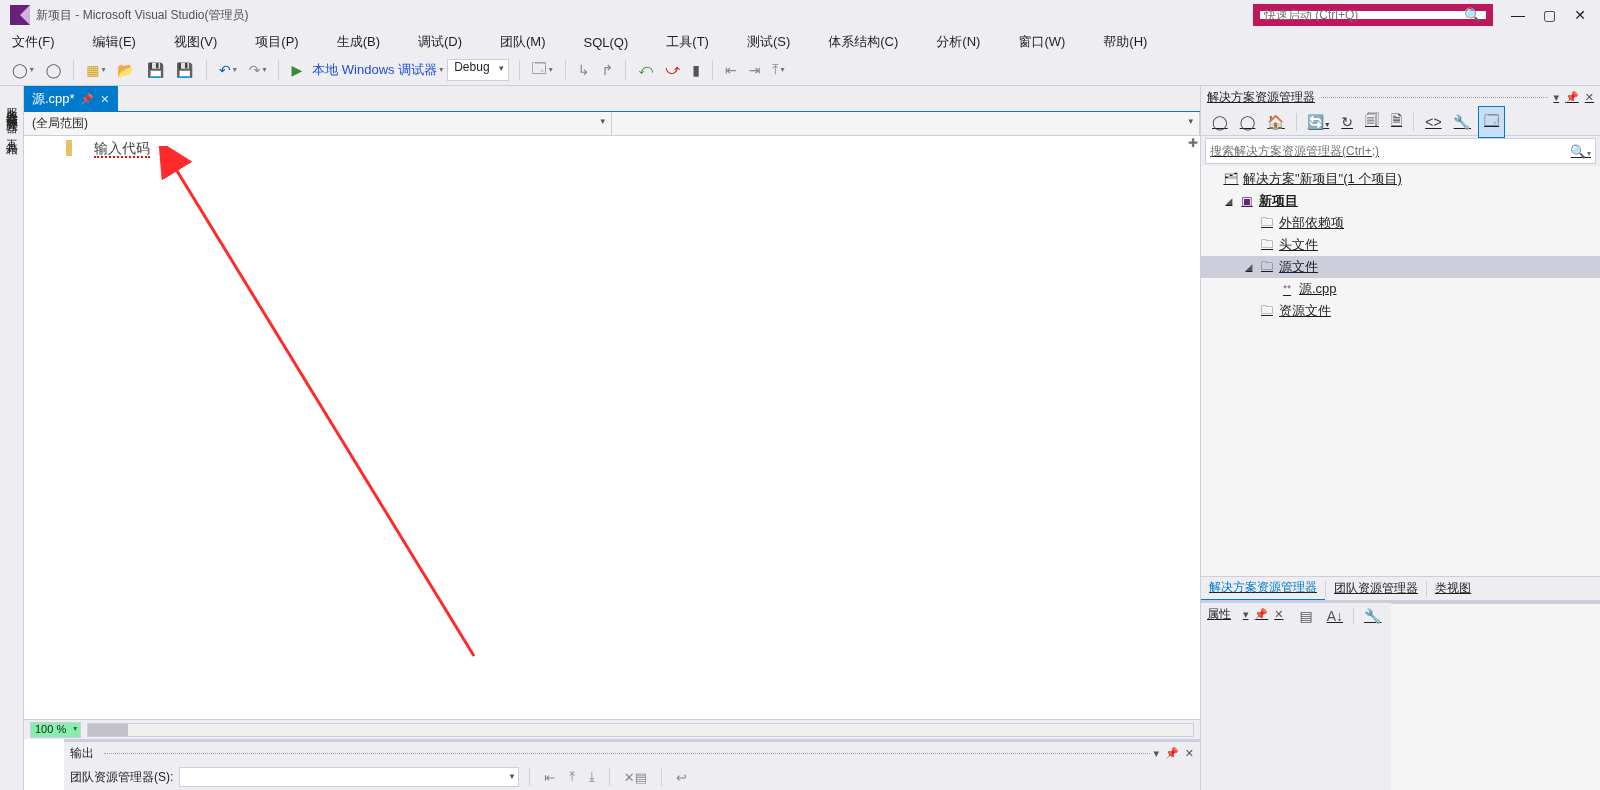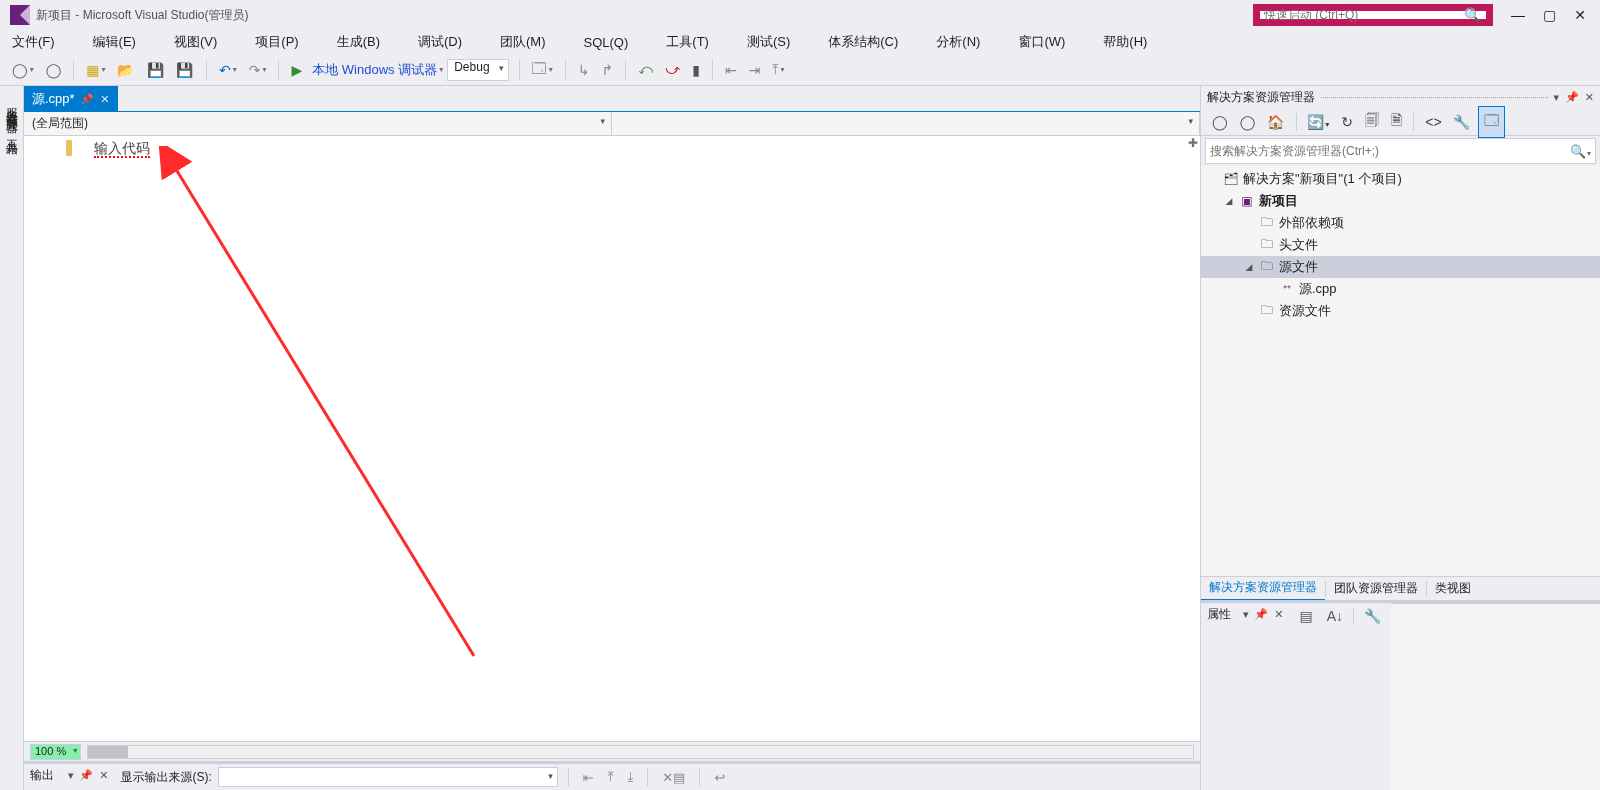--- a/index.html
+++ b/index.html
@@ -50,34 +50,34 @@
 .editor .code span { border-bottom: 2px dotted #e51400; }
 .editor .splitgrip { position: absolute; right: 0; top: 0; width: 14px; height: 14px; color: #717171; font-size: 12px; text-align: center; }
 .editor .arrow-svg { position:absolute; left:130px; top:10px; width:340px; height:530px; pointer-events:none; }
 .zoombar { height: 20px; display: flex; align-items: center; background: #eeeef2; border-top: 1px solid #cccedb; padding: 0 6px; }
 .zoombar .zcombo { border: 1px solid #cccedb; background: #86efac; font-size: 11px; padding: 0 14px 0 4px; height: 16px; position: relative; }
 .zoombar .zcombo::after { content: "▾"; position: absolute; right: 3px; top: 1px; font-size: 8px; color:#555;}
 .zoombar .hscroll { flex:1; height:14px; margin-left:6px; background:#f0f0f0; border:1px solid #cccedb; position:relative;}
 .zoombar .hscroll .thumb{position:absolute;left:0;top:0;height:100%;width:40px;background:#c2c3c9;}
 
 
-.outputpanel { border-top: 3px solid #cccedb; background: #eeeef2; display: flex; flex-direction: row; }
+.outputpanel { border-top: 3px solid #cccedb; background: #eeeef2; display: flex; flex-direction: column; margin-left: 40px; }
 .outheader { height: 22px; display: flex; align-items: center; padding: 0 6px; }
 .outheader .ttl { font-size: 12px; margin-right: 6px; }
 .outheader .dots { flex: 1; border-bottom: 1px dotted #a0a0a0; height: 1px; margin: 0 4px; }
 .outheader .pinbtns { display: flex; gap: 6px; font-size: 11px; color: #555; }
 .outtools { height: 26px; display: flex; align-items: center; padding: 0 6px; gap: 6px; background:#eeeef2;}
 .outtools .lbl { font-size: 12px; }
 .outtools .combo3 { border: 1px solid #cccedb; background: #fff; width: 340px; height: 20px; position: relative; }
 .outtools .combo3::after { content: "▾"; position: absolute; right: 4px; top: 3px; font-size: 9px; color:#555;}
 .outtools .sep { width: 1px; height: 18px; background: #cccedb; margin: 0 4px; }
 .outtools .ico { font-size: 13px; color: #888; padding: 0 4px; cursor: pointer; }
 
 
-.rightcol { width: 400px; display: flex; flex-direction: column; border-left: 1px solid #cccedb; background: #eeeef2; }
+.rightcol { width: 400px; display: flex; flex-direction: column; border-left: 1px solid #cccedb; background: #eeeef2; text-decoration: underline; }
 .panelheader { height: 22px; display: flex; align-items: center; padding: 0 6px; }
 .panelheader .ttl { font-size: 12px; }
 .panelheader .dots { flex: 1; border-bottom: 1px dotted #a0a0a0; height: 1px; margin: 0 6px; }
 .panelheader .pinbtns { display: flex; gap: 6px; font-size: 11px; color: #555; }
 .setoolbar { height: 28px; display: flex; align-items: center; padding: 0 6px; gap: 2px; border-bottom: 1px solid #cccedb; }
 .setoolbar .ico { font-size: 14px; padding: 3px 5px; color: #424242; cursor: pointer; }
 .setoolbar .ico.active { border:1px solid #007acc; background:#c9def5;}
 .setoolbar .sep { width: 1px; height: 18px; background: #cccedb; margin: 0 4px; }
 .sesearch { height: 26px; display: flex; align-items: center; border: 1px solid #cccedb; background: #fff; margin: 2px 4px; padding: 0 4px; }
 .sesearch input { flex: 1; border: none; outline: none; font-size: 12px; color: #717171; }
@@ -212,21 +212,21 @@
       <div class="outheader">
         <span class="ttl">输出</span>
         <div class="dots"></div>
         <div class="pinbtns">
           <span>▾</span>
           <span>📌</span>
           <span>✕</span>
         </div>
       </div>
       <div class="outtools">
-        <span class="lbl">显示输出来源(S):</span>
+        <span class="lbl">团队资源管理器(S):</span>
         <div class="combo3"></div>
         <span class="sep"></span>
         <span class="ico">⇤</span>
         <span class="ico">⤒</span>
         <span class="ico">⤓</span>
         <span class="sep"></span>
         <span class="ico">✕▤</span>
         <span class="sep"></span>
         <span class="ico">↩</span>
       </div>

